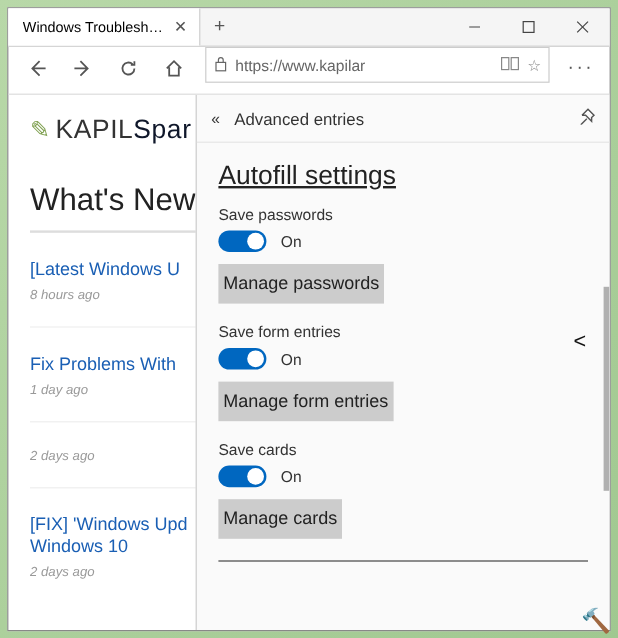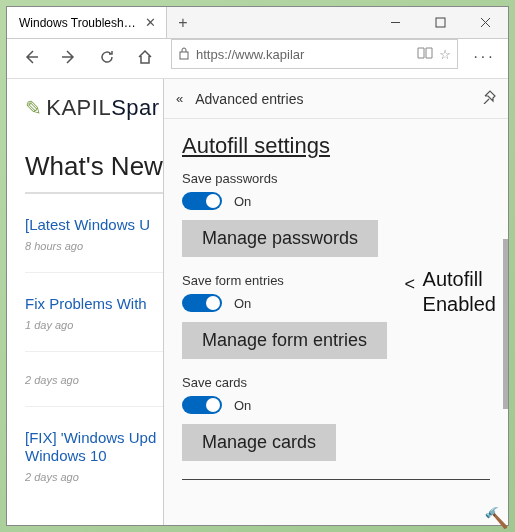--- a/index.html
+++ b/index.html
@@ -33,21 +33,21 @@
   .panel-head { height: 40px; display: flex; align-items: center; padding: 0 12px; font-size: 14px; color: #333; border-bottom: 1px solid #e5e5e5; }
   .panel-head .back { margin-right: 12px; font-size: 13px; }
   .panel-head .pin { margin-left: auto; }
   .panel-body { flex: 1; overflow: hidden; padding: 8px 18px; position: relative; }
   .section-title { font-size: 22px; font-weight: 300; color: #222; margin: 6px 0 12px; text-decoration: underline; }
   .setting-label { font-size: 13px; color: #333; margin-top: 10px; margin-bottom: 6px; }
   .toggle-row { display: flex; align-items: center; margin-bottom: 10px; }
   .toggle { width: 40px; height: 18px; border-radius: 9px; background: #0067c0; position: relative; margin-right: 12px; }
   .toggle .knob { position: absolute; right: 2px; top: 2px; width: 14px; height: 14px; border-radius: 50%; background: #fff; }
   .toggle-state { font-size: 13px; color: #333; }
-  .manage-btn { background: #ccc; border: none; padding: 8px 20px; font-size: 18px; color: #222; margin-bottom: 6px; }
+  .manage-btn { background: #ccc; border: none; padding: 8px 4px; font-size: 15px; color: #222; margin-bottom: 6px; }
   .divider { height: 1px; background: #444; margin: 12px 0 6px; }
   .annot { position: absolute; right: 12px; top: 148px; font-size: 20px; color: #111; text-align: left; line-height: 1.25; pointer-events: none; }
   .annot-arrow { position: absolute; left: -18px; top: 6px; font-size: 18px; }
   .scrollbar-hint { position: absolute; right: 0; top: 120px; width: 5px; height: 170px; background: #b0b0b0; }
   .hammer { position: absolute; right: 6px; bottom: 2px; font-size: 20px; }
 </style>
 </head>
 <body>
 
 <div class="window">
@@ -174,22 +174,21 @@
               <div class="knob"></div>
             </div>
           <span class="toggle-state">On</span>
         </div>
         <button class="manage-btn">Manage cards</button>
 
         <div class="divider"></div>
 
         <div class="annot">
           <span class="annot-arrow">&lt;</span>
-          <span>Autofill</span><br>
-          <span>Enabled</span>
+          <br>
         </div>
 
         <div class="scrollbar-hint"></div>
       </div>
     </div>
 
   </div>
 </div>
 
 <div class="hammer">🔨</div>

